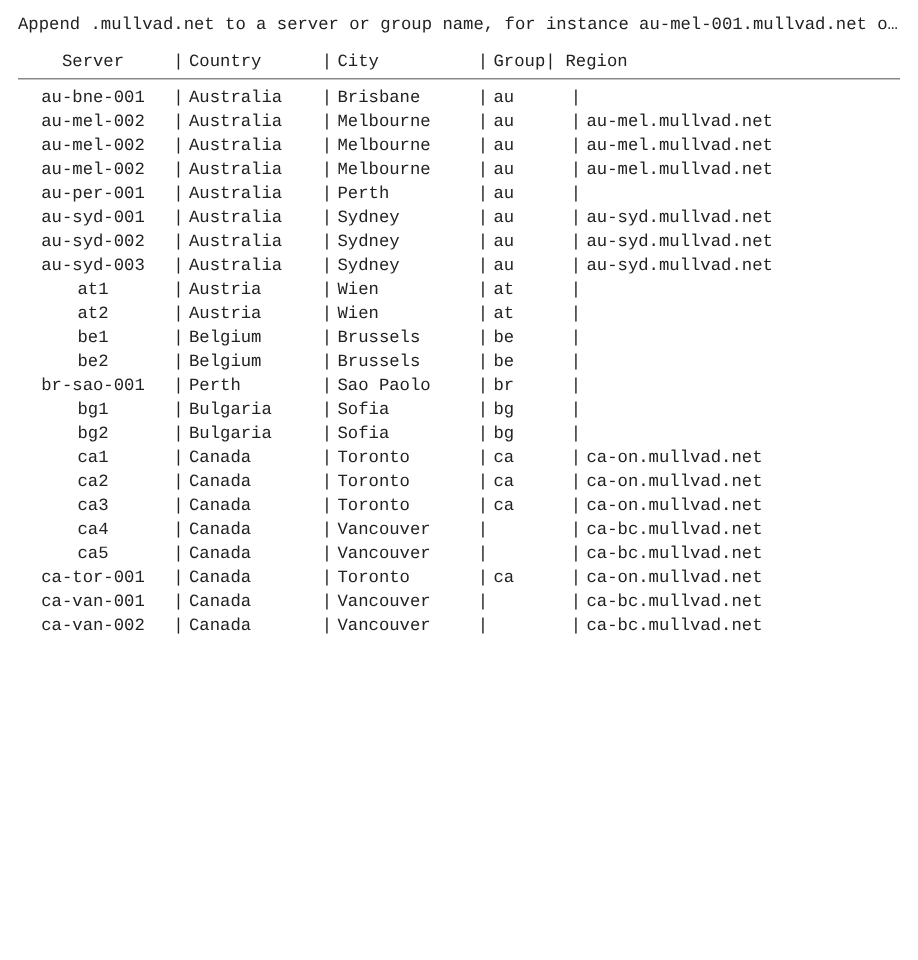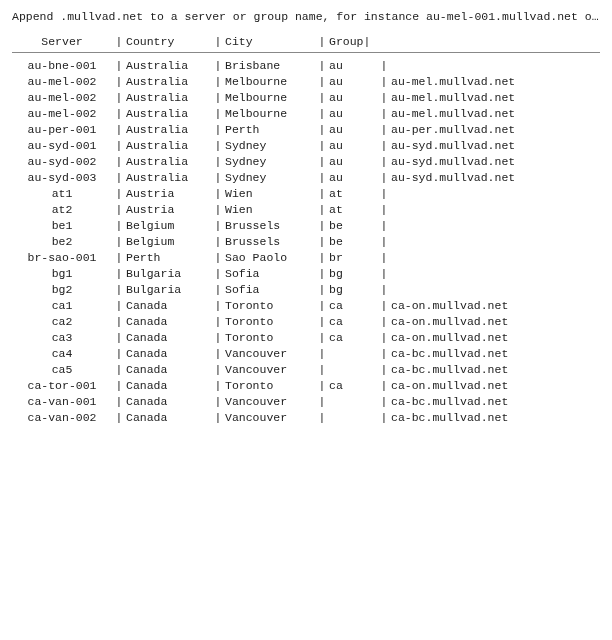--- a/index.html
+++ b/index.html
@@ -73,20 +73,21 @@
 
 <div class="table-container">
   <div class="header-row">
     <span class="col-server">Server</span>
     <span class="col-sep">|</span>
     <span class="col-country">Country</span>
     <span class="col-sep">|</span>
     <span class="col-city">City</span>
     <span class="col-sep">|</span>
     <span class="col-group">Group|</span>
+    <span class="col-region">Region</span>
   </div>
   <hr class="divider">
   <div id="table-body">
       <div class="data-row">
         <span class="col-server">au-bne-001</span>
         <span class="col-sep">|</span>
         <span class="col-country">Australia</span>
         <span class="col-sep">|</span>
         <span class="col-city">Brisbane</span>
         <span class="col-sep">|</span>
@@ -128,21 +129,20 @@
       </div>
       <div class="data-row">
         <span class="col-server">au-per-001</span>
         <span class="col-sep">|</span>
         <span class="col-country">Australia</span>
         <span class="col-sep">|</span>
         <span class="col-city">Perth</span>
         <span class="col-sep">|</span>
         <span class="col-group">au</span>
         <span class="col-sep">|</span>
-        <span class="col-region">au-per.mullvad.net</span>
       </div>
       <div class="data-row">
         <span class="col-server">au-syd-001</span>
         <span class="col-sep">|</span>
         <span class="col-country">Australia</span>
         <span class="col-sep">|</span>
         <span class="col-city">Sydney</span>
         <span class="col-sep">|</span>
         <span class="col-group">au</span>
         <span class="col-sep">|</span>

